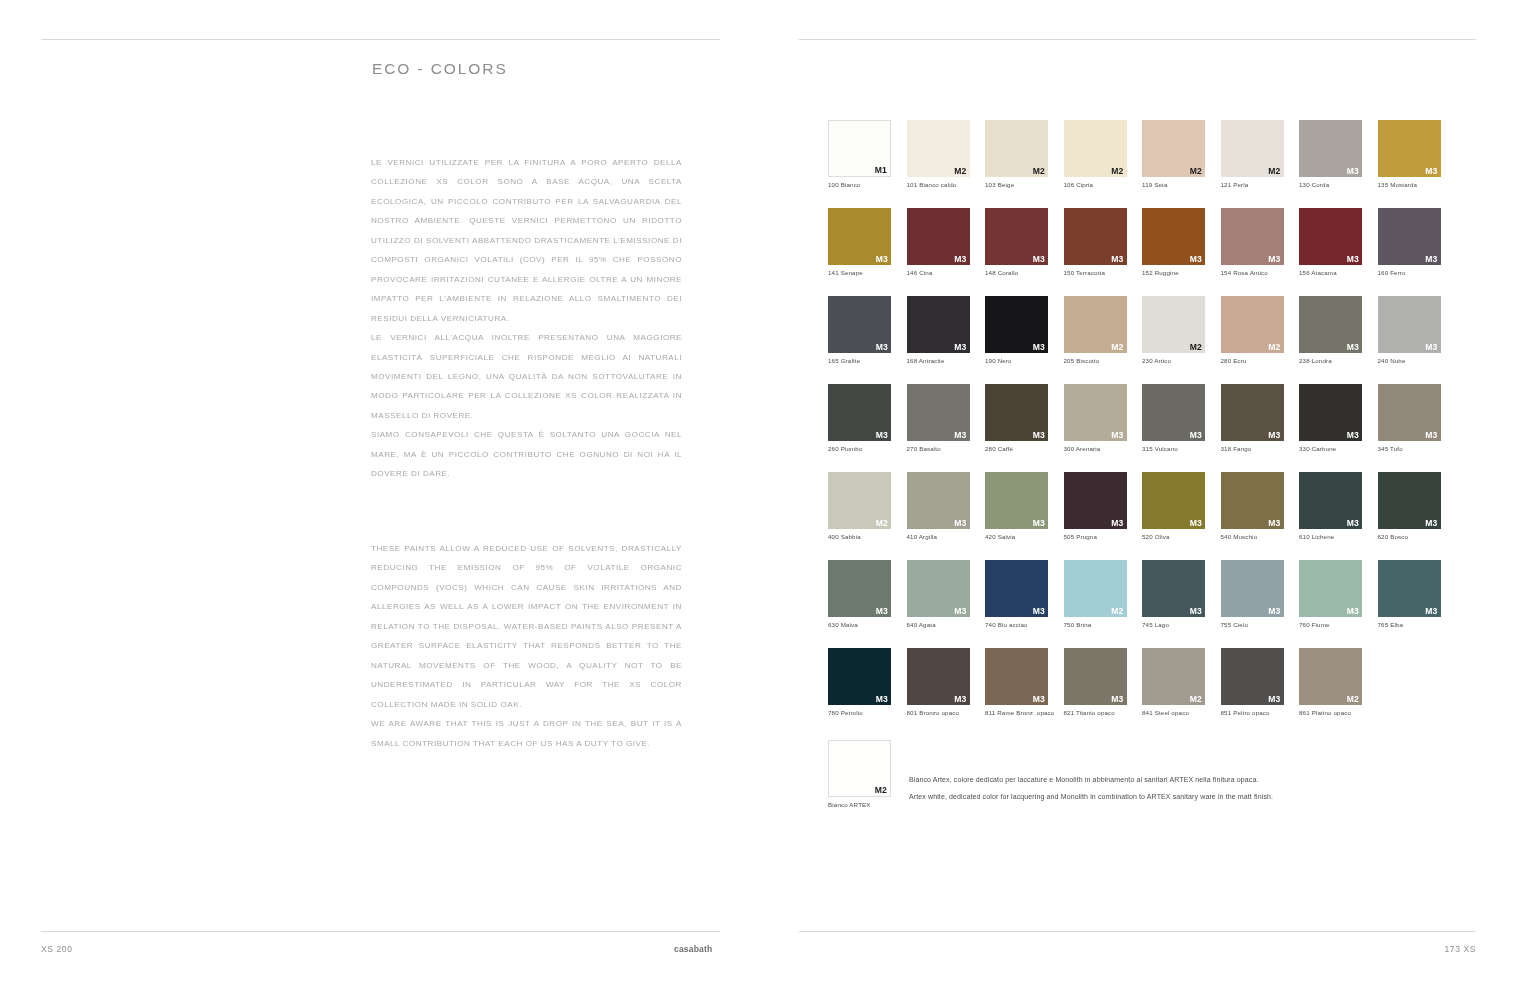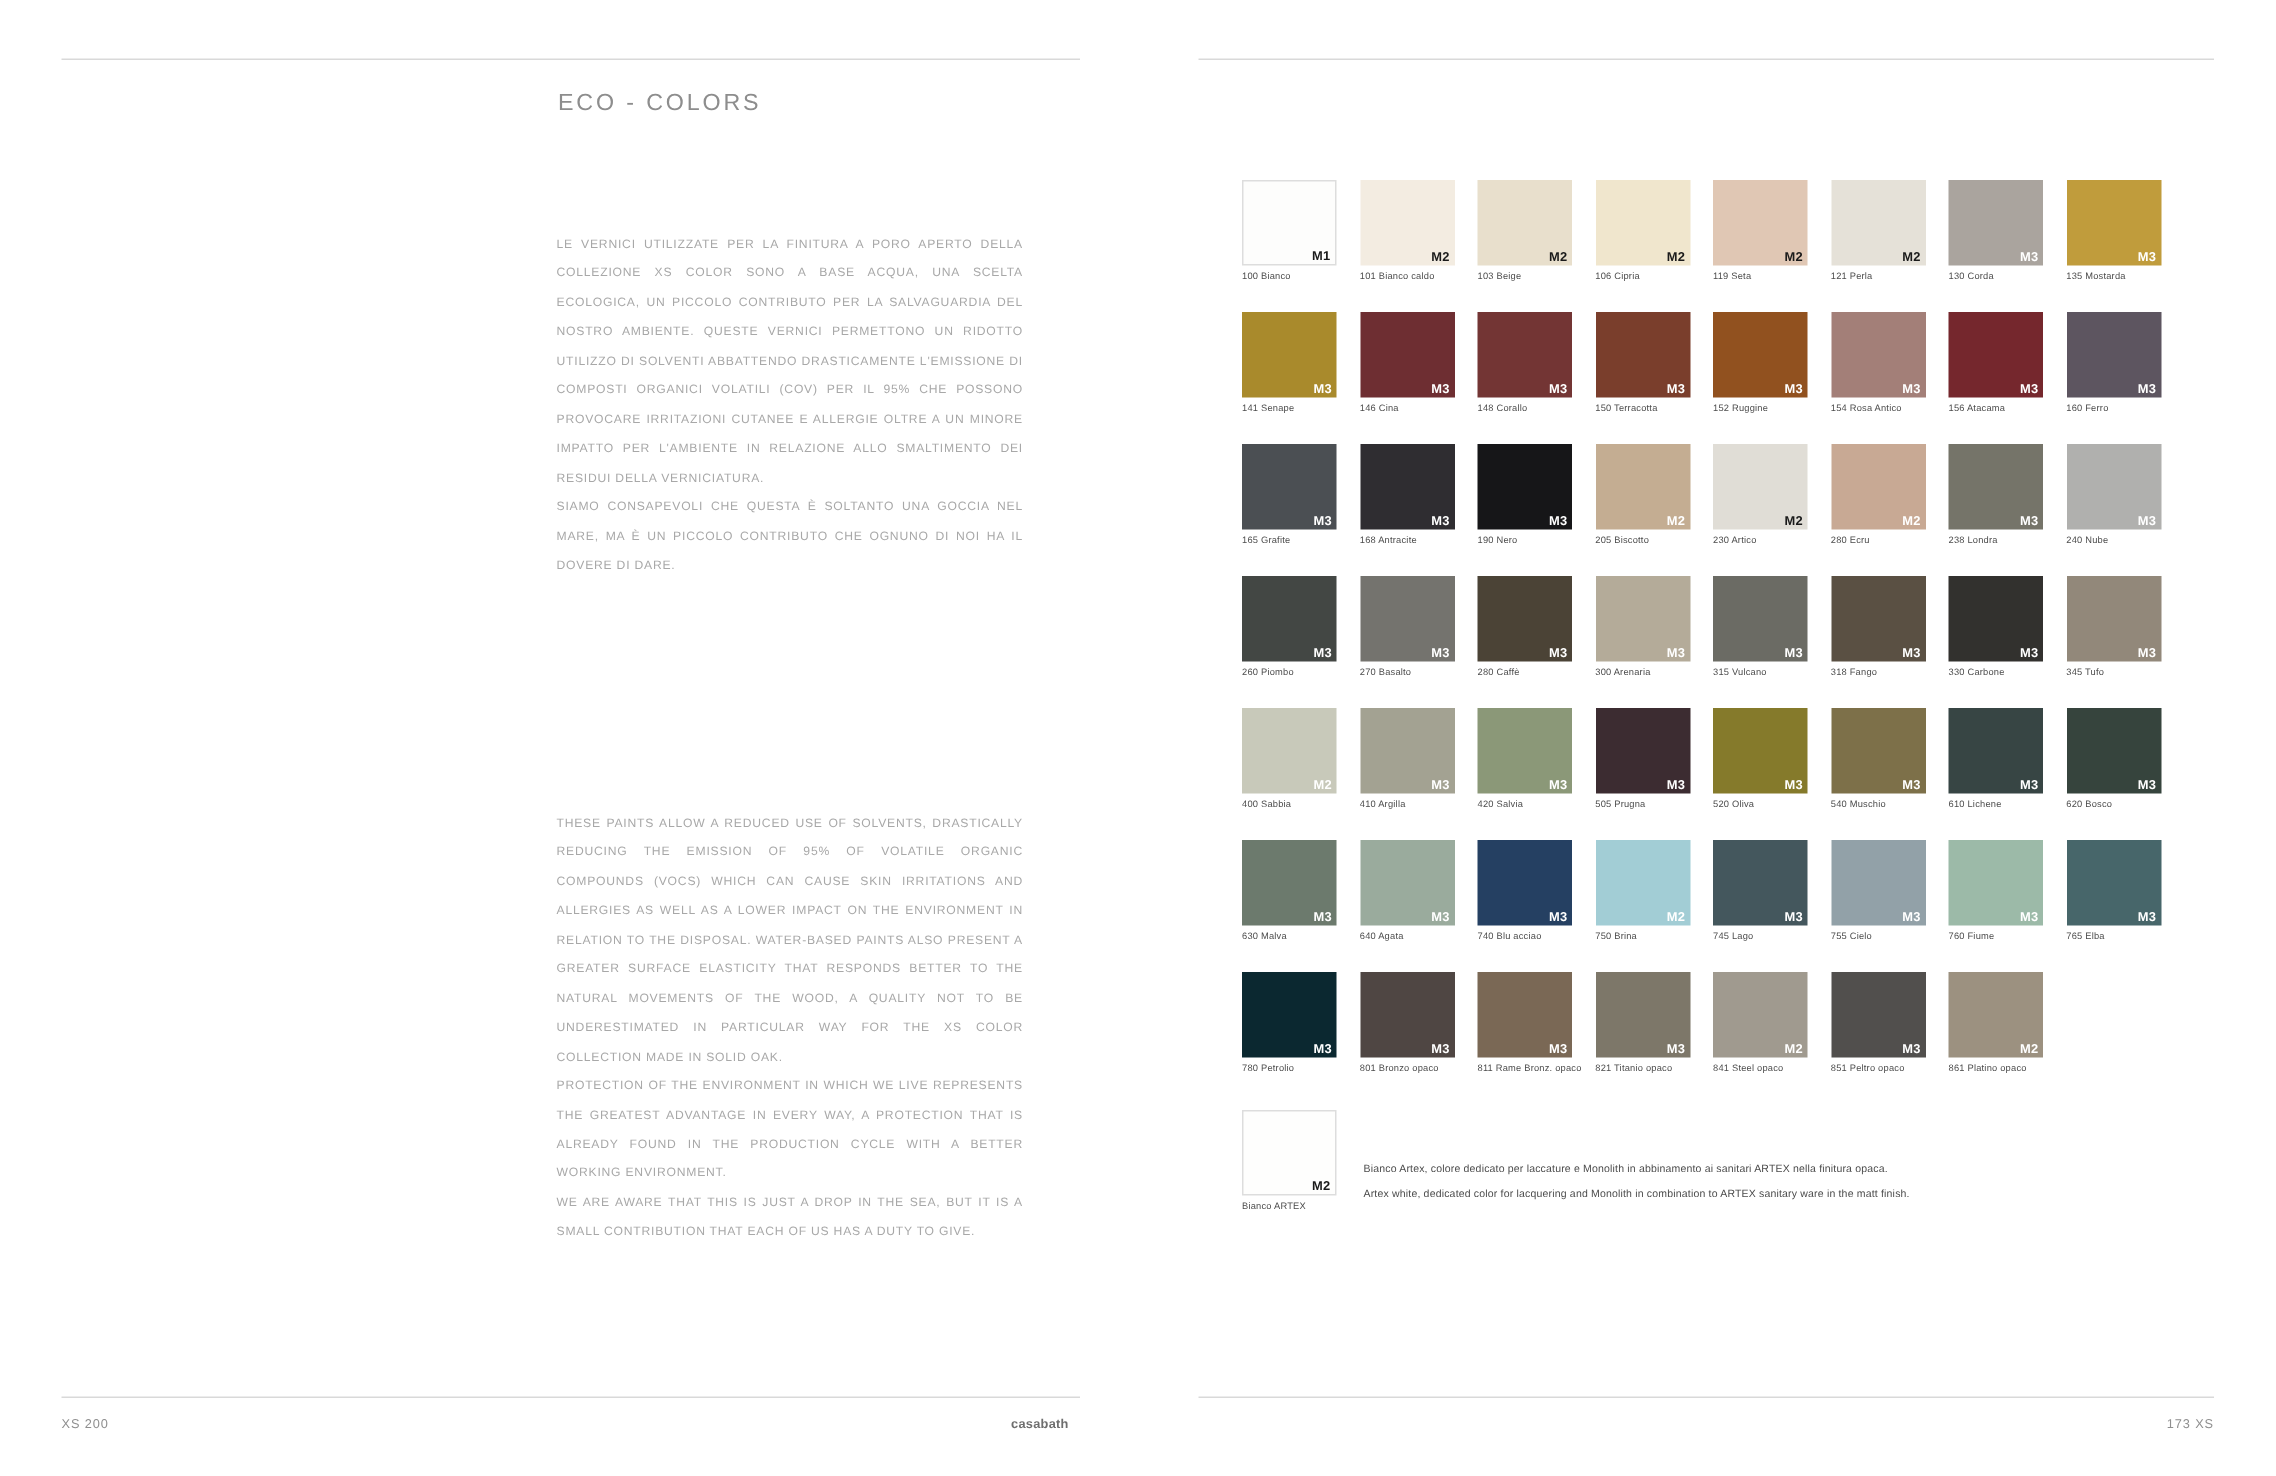--- a/index.html
+++ b/index.html
@@ -73,26 +73,26 @@
 <div class="spread">
 
   <div class="page page-left">
     <div class="rule-top"></div>
     <div class="rule-bot"></div>
 
     <div class="eco-title">ECO - COLORS</div>
 
     <div class="textcol it">
       <p>LE VERNICI UTILIZZATE PER LA FINITURA A PORO APERTO DELLA COLLEZIONE XS COLOR SONO A BASE ACQUA, UNA SCELTA ECOLOGICA, UN PICCOLO CONTRIBUTO PER LA SALVAGUARDIA DEL NOSTRO AMBIENTE. QUESTE VERNICI PERMETTONO UN RIDOTTO UTILIZZO DI SOLVENTI ABBATTENDO DRASTICAMENTE L'EMISSIONE DI COMPOSTI ORGANICI VOLATILI (COV) PER IL 95% CHE POSSONO PROVOCARE IRRITAZIONI CUTANEE E ALLERGIE OLTRE A UN MINORE IMPATTO PER L'AMBIENTE IN RELAZIONE ALLO SMALTIMENTO DEI RESIDUI DELLA VERNICIATURA.</p>
+      <p>LE VERNICI ALL'ACQUA INOLTRE PRESENTANO UNA MAGGIORE ELASTICITÀ SUPERFICIALE CHE RISPONDE MEGLIO AI NATURALI MOVIMENTI DEL LEGNO, UNA QUALITÀ DA NON SOTTOVALUTARE IN MODO PARTICOLARE PER LA COLLEZIONE XS COLOR REALIZZATA IN MASSELLO DI ROVERE.</p>
       <p>SIAMO CONSAPEVOLI CHE QUESTA È SOLTANTO UNA GOCCIA NEL MARE, MA È UN PICCOLO CONTRIBUTO CHE OGNUNO DI NOI HA IL DOVERE DI DARE.</p>
     </div>
 
     <div class="textcol en">
       <p>THESE PAINTS ALLOW A REDUCED USE OF SOLVENTS, DRASTICALLY REDUCING THE EMISSION OF 95% OF VOLATILE ORGANIC COMPOUNDS (VOCS) WHICH CAN CAUSE SKIN IRRITATIONS AND ALLERGIES AS WELL AS A LOWER IMPACT ON THE ENVIRONMENT IN RELATION TO THE DISPOSAL. WATER-BASED PAINTS ALSO PRESENT A GREATER SURFACE ELASTICITY THAT RESPONDS BETTER TO THE NATURAL MOVEMENTS OF THE WOOD, A QUALITY NOT TO BE UNDERESTIMATED IN PARTICULAR WAY FOR THE XS COLOR COLLECTION MADE IN SOLID OAK.</p>
-      <p>PROTECTION OF THE ENVIRONMENT IN WHICH WE LIVE REPRESENTS THE GREATEST ADVANTAGE IN EVERY WAY, A PROTECTION THAT IS ALREADY FOUND IN THE PRODUCTION CYCLE WITH A BETTER WORKING ENVIRONMENT.</p>
       <p>WE ARE AWARE THAT THIS IS JUST A DROP IN THE SEA, BUT IT IS A SMALL CONTRIBUTION THAT EACH OF US HAS A DUTY TO GIVE.</p>
     </div>
 
     <div class="foot foot-left">XS  200</div>
     <div class="foot foot-brand">casabath</div>
   </div>
 
   <div class="page page-right">
     <div class="rule-top"></div>
     <div class="rule-bot"></div>

